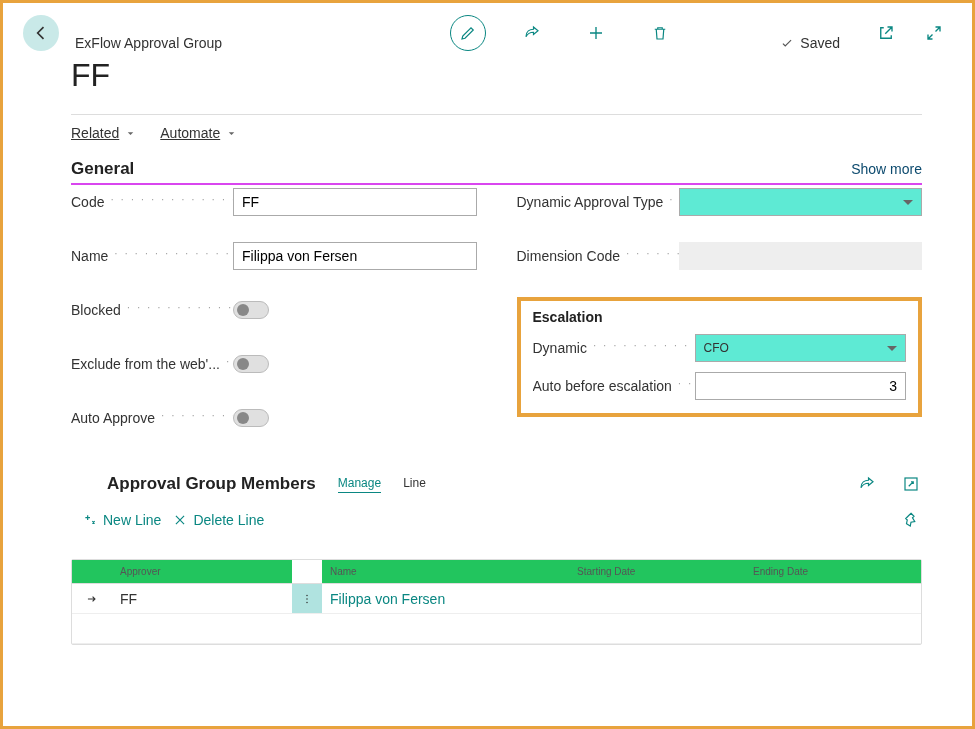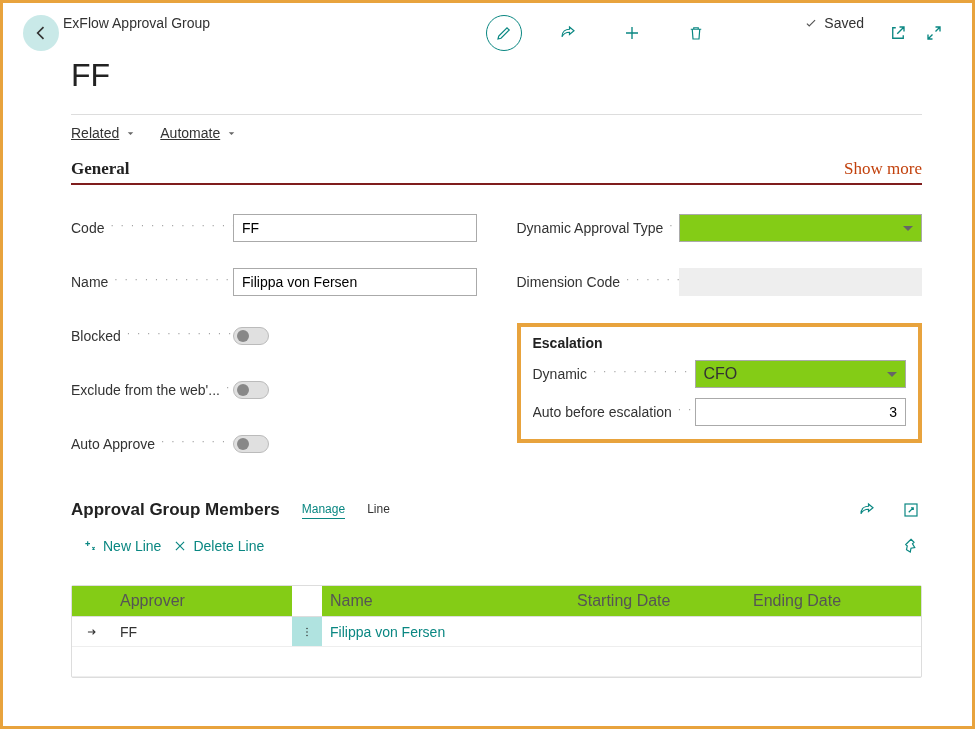--- a/index.html
+++ b/index.html
@@ -1,60 +1,60 @@
 <!DOCTYPE html>
 <html><head>
 <meta charset="utf-8">
 <style>
 * { box-sizing: border-box; margin: 0; padding: 0; }
 body { font-family: 'Segoe UI', Tahoma, sans-serif; font-size: 14px; color: #333; background: #fff; }
 .frame { border: 3px solid #e8a33d; width: 975px; height: 729px; position: relative; overflow: hidden; }
-.topbar { display: flex; align-items: flex-start; padding: 12px 20px; }
+.topbar { display: flex; align-items: flex-end; padding: 12px 20px; gap: 12px; }
 .back-btn { width: 36px; height: 36px; border-radius: 50%; background: #c9e9e8; display: flex; align-items: center; justify-content: center; cursor: pointer; }
 .breadcrumb { font-size: 14px; color: #333; margin-left: 4px; }
 .topbar-spacer { flex: 1; }
 .icon-btn { width: 36px; height: 36px; display: flex; align-items: center; justify-content: center; cursor: pointer; color: #0a8782; border-radius: 50%;}
 .icon-btn svg { width: 18px; height: 18px; }
 .edit-circle { border: 1px solid #0a8782; }
 .saved-group { display: flex; align-items: center; gap: 6px; color: #333; margin-left: 24px; }
 .saved-group svg { width: 14px; height: 14px; color: #555;}
 .content { padding: 0 50px 10px 68px; }
 .page-title { font-size: 32px; font-weight: 300; color: #222; margin-top: -6px; margin-bottom: 20px; }
 .hr { border: none; border-top: 1px solid #ddd; margin: 8px 0 10px 0; }
 .menubar { display: flex; gap: 24px; margin-bottom: 18px; text-decoration: underline; }
 .menubtn { display: flex; align-items: center; gap: 6px; cursor: pointer; color: #333; font-size: 14px; }
 .menubtn svg { width: 11px; height: 11px; color: #666; }
-.section-header { display: flex; align-items: baseline; border-bottom: 2px solid #7f1d1d; padding-bottom: 4px; margin-bottom: 28px; font-family: Liberation Serif, serif; }
+.section-header { display: flex; align-items: baseline; border-bottom: 2px solid #d946ef; padding-bottom: 4px; margin-bottom: 2px; }
 .section-title { font-size: 17px; font-weight: 600; color: #222; }
 .section-spacer { flex: 1; }
-.show-more { font-size: 17px; color: #c2410c; cursor: pointer; }
+.show-more { font-size: 14px; color: #0c4a6e; cursor: pointer; }
 .form-grid { display: flex; gap: 40px; }
 .form-col { flex: 1; display: flex; flex-direction: column; gap: 24px;}
 .form-row { display: flex; align-items: center; min-height: 30px; }
 .form-label { width: 162px; font-size: 14px; color: #333; position: relative; white-space: nowrap; overflow: hidden; }
 .form-label::after { content: "· · · · · · · · · · · · · · · · · · · · · · · · · · · · · · · · · · · · ·"; color: #999; letter-spacing: 2px; font-size: 10px; position: absolute; padding-left: 6px; overflow: hidden; }
 .form-input { flex: 1; border: 1px solid #aaa; height: 28px; padding: 0 8px; font-size: 14px; background: #fff; }
 .form-input.readonly { background: #eee; border: none;}
 .form-input.right { text-align: right; }
-.form-select { flex: 1; border: 1px solid #aaa; height: 28px; padding: 0 22px 0 8px; font-size: 16px; background: #84cc16; position: relative; display: flex; align-items: center;}
+.form-select { flex: 1; border: 1px solid #aaa; height: 28px; padding: 0 22px 0 8px; font-size: 12px; background: #5eead4; position: relative; display: flex; align-items: center;}
 .form-select::after { content: ""; position: absolute; right: 8px; top: 11px; border-left: 5px solid transparent; border-right: 5px solid transparent; border-top: 5px solid #666; }
 .toggle { width: 36px; height: 18px; background: #e0e0e0; border: 1px solid #bbb; border-radius: 9px; position: relative; cursor: pointer;}
 .toggle .knob { width: 12px; height: 12px; border-radius: 50%; background: #888; position: absolute; top: 2px; left: 3px; }
 .escalation-box { border: 4px solid #e8a33d; padding: 8px 12px 12px 12px; margin-top: 2px; }
 .escalation-title { font-weight: 600; font-size: 14px; margin-bottom: 8px; color: #222;}
 .escalation-box .form-row + .form-row { margin-top: 8px; }
-.members-header { display: flex; align-items: center; gap: 22px; margin-top: 40px; }
+.members-header { display: flex; align-items: center; gap: 22px; margin-top: 40px; margin-left: 36px; }
 .members-title { font-size: 17px; font-weight: 600; color: #222; }
 .tab { font-size: 12px; color: #333; cursor: pointer; padding-bottom: 2px;}
 .tab.active { color: #0a8782; border-bottom: 1px solid #0a8782; }
 .members-spacer { flex: 1; }
 .members-toolbar { display: flex; gap: 12px; margin-top: 14px; padding-left: 12px; align-items: center;}
 .toolbtn { display: flex; align-items: center; gap: 6px; color: #0a8782; font-size: 14px; cursor: pointer; }
 .table-wrap { margin-top: 28px; border: 1px solid #ddd; border-radius: 2px;}
-.table-head { display: flex; background: #84cc16; border-bottom: 1px solid #ddd; font-size: 16px; color: #555; justify-content: space-between;}
+.table-head { display: flex; background: #22c55e; border-bottom: 1px solid #ddd; font-size: 10px; color: #555; justify-content: space-between;}
 .table-row { display: flex; border-bottom: 1px solid #eee; background: #fff; min-height: 30px; align-items: center;}
 .table-row.empty { height: 28px; }
 .tc-sel { width: 40px; display: flex; align-items: center; justify-content: center;}
 .tc-approver { width: 180px; padding: 6px 8px; }
 .tc-menu { width: 30px; background: #b0e3e0; display: flex; align-items: center; justify-content: center; align-self: stretch;}
 .tc-name { flex: 1.3; padding: 6px 8px; color: #0a8782; }
 .tc-start { flex: 0.9; padding: 6px 8px;}
 .tc-end { flex: 0.9; padding: 6px 8px;}
 .table-head .tc-name { color: #555; }
 .table-head .tc-menu { background: #fff; }

